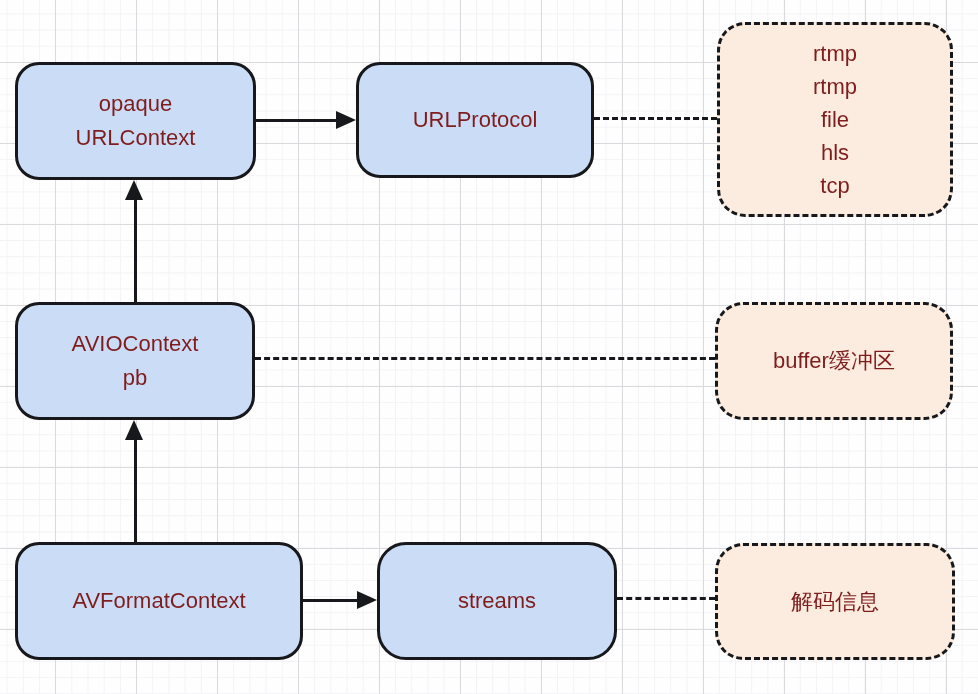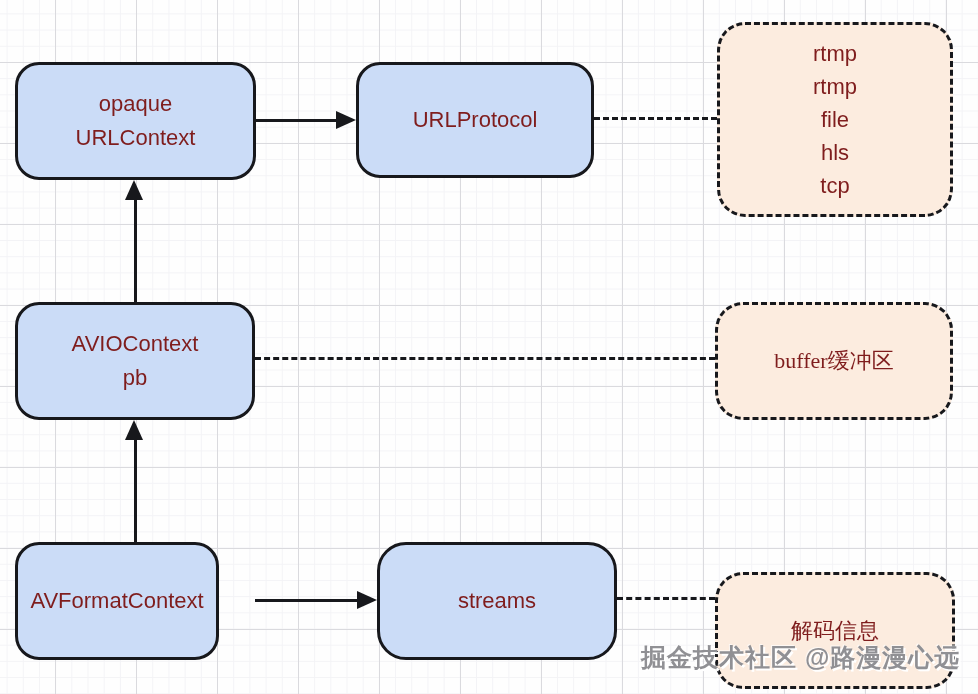--- a/index.html
+++ b/index.html
@@ -96,33 +96,33 @@
     <div class="node-line proto-line">file</div>
     <div class="node-line proto-line">hls</div>
     <div class="node-line proto-line">tcp</div>
   </div>
 
   <div class="node node-blue" style="left:15px; top:302px; width:240px; height:118px;">
     <div class="node-line">AVIOContext</div>
     <div class="node-line">pb</div>
   </div>
 
-  <div class="node node-peach" style="left:715px; top:302px; width:238px; height:118px;font-family:Liberation Serif, serif;">
+  <div class="node node-peach" style="left:715px; top:302px; width:238px; height:118px;">
     <div class="node-line">buffer缓冲区</div>
   </div>
 
-  <div class="node node-blue" style="left:15px; top:542px; width:204px; height:118px;">
+  <div class="node node-blue" style="left:15px; top:542px; width:288px; height:118px;">
     <div class="node-line">AVFormatContext</div>
   </div>
 
   <div class="node node-blue" style="left:377px; top:542px; width:240px; height:118px;border-radius:29px;">
     <div class="node-line">streams</div>
   </div>
 
-  <div class="node node-peach" style="left:715px; top:543px; width:240px; height:117px;margin-top:29px;">
+  <div class="node node-peach" style="left:715px; top:543px; width:240px; height:117px;">
     <div class="node-line">解码信息</div>
   </div>
 
   <div class="hline" style="left:256px; top:118.5px; width:82px;"></div>
   <div class="arrow-right" style="left:336px; top:111px;"></div>
 
   <div class="vline" style="left:133.5px; top:198px; height:104px;"></div>
   <div class="arrow-up" style="left:125px; top:180px;"></div>
 
   <div class="vline" style="left:133.5px; top:438px; height:104px;"></div>
@@ -130,15 +130,14 @@
 
   <div class="hline" style="left:255px; top:598.5px; width:102px;"></div>
   <div class="arrow-right" style="left:357px; top:591px;"></div>
 
   <div class="dashline" style="left:594px; top:117px; width:123px;"></div>
 
   <div class="dashline" style="left:255px; top:357px; width:460px;"></div>
 
   <div class="dashline" style="left:617px; top:597px; width:98px;"></div>
 
-  <div class="watermark">掘金技术社区 @路漫漫心远</div>
 
 </div>
 
 </body></html>

